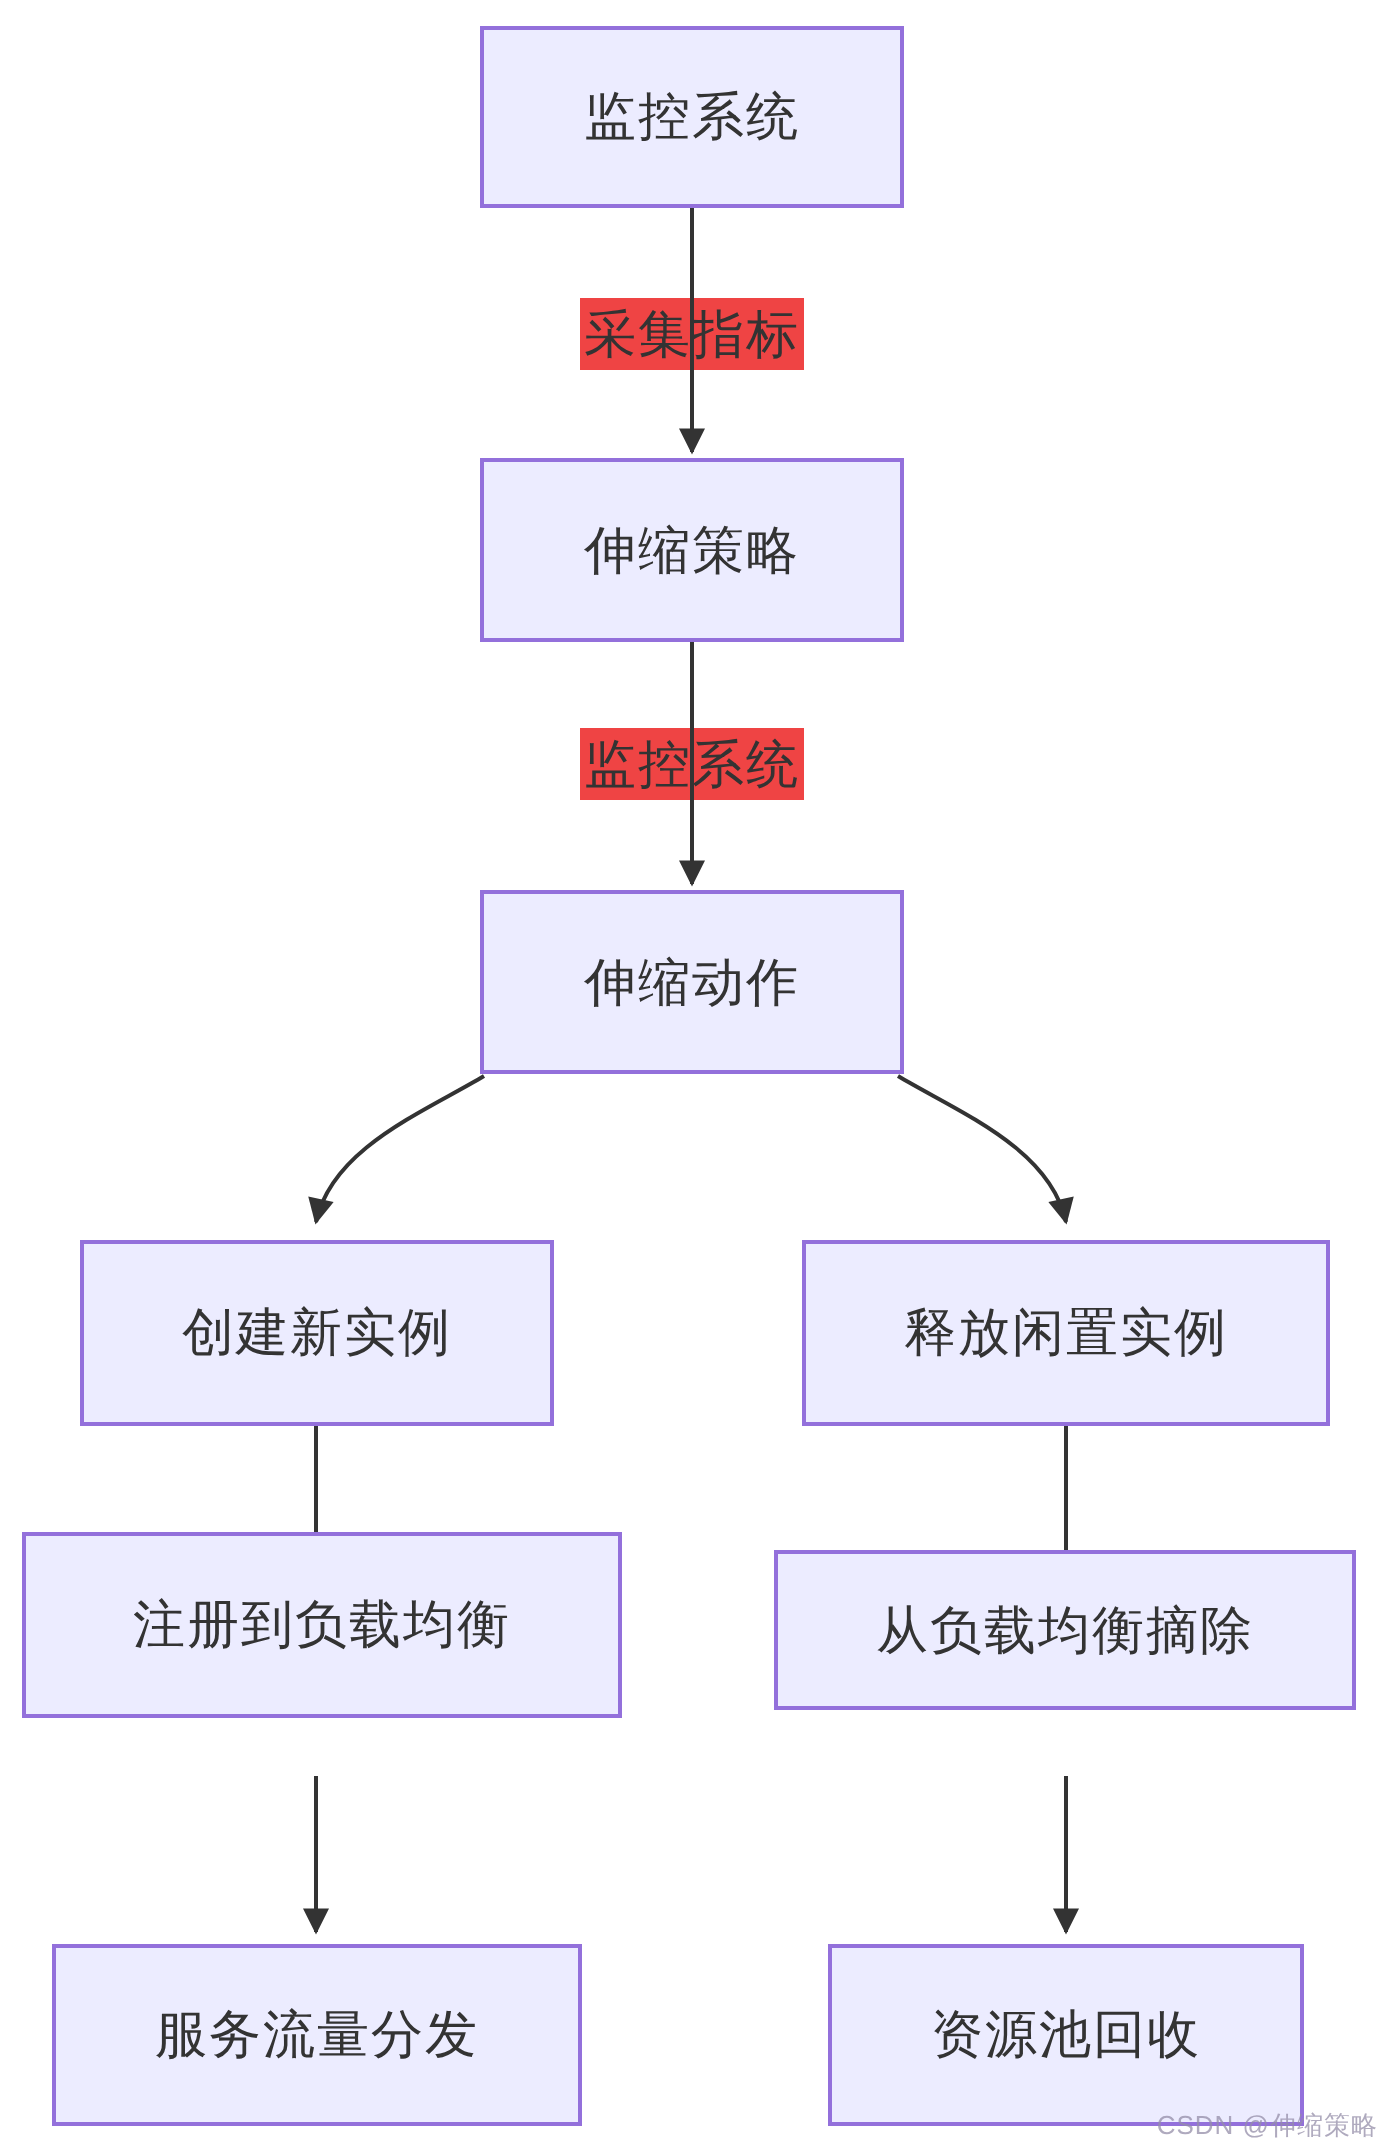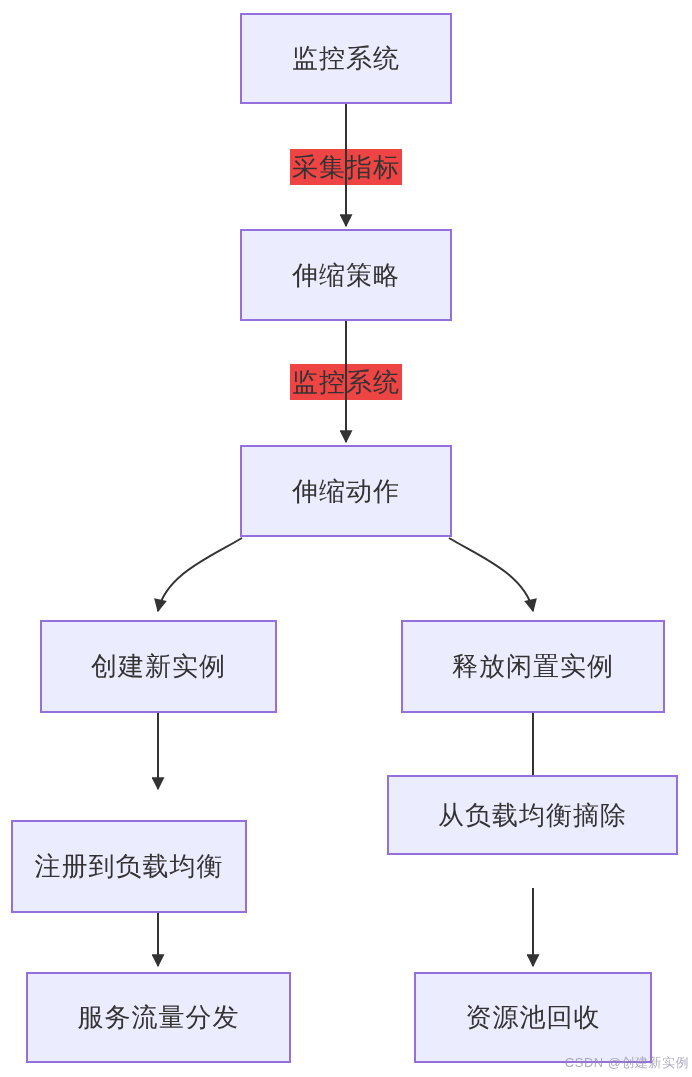--- a/index.html
+++ b/index.html
@@ -32,21 +32,21 @@
     justify-content: center;
     white-space: nowrap;
     letter-spacing: 1px;
   }
   
   .n-monitoring { left: 240px; top: 13px;  width: 212px; height: 91px; }
   .n-policy     { left: 240px; top: 229px; width: 212px; height: 92px; font-family: Liberation Mono, monospace; }
   .n-action     { left: 240px; top: 445px; width: 212px; height: 92px; }
   .n-create     { left: 40px;  top: 620px; width: 237px; height: 93px; }
   .n-release    { left: 401px; top: 620px; width: 264px; height: 93px; }
-  .n-register   { left: 11px;  top: 820px; width: 236px; height: 93px; }
+  .n-register   { left: 11px;  top: 766px; width: 300px; height: 93px; }
   .n-deregister { left: 387px; top: 775px; width: 291px; height: 80px; }
   .n-dispatch   { left: 26px;  top: 972px; width: 265px; height: 91px; }
   .n-recycle    { left: 414px; top: 972px; width: 238px; height: 91px; }
 
   .edge-label {
     position: absolute;
     transform: translate(-50%, -50%);
     background: #ef4444;
     color: #333333;
     font-size: 26px;
@@ -106,15 +106,15 @@
     <div class="node n-policy">伸缩策略</div>
     <div class="node n-action">伸缩动作</div>
     <div class="node n-release">释放闲置实例</div>
     <div class="node n-create">创建新实例</div>
     <div class="node n-register">注册到负载均衡</div>
     <div class="node n-deregister">从负载均衡摘除</div>
     <div class="node n-dispatch">服务流量分发</div>
     <div class="node n-recycle">资源池回收</div>
   </div>
 
-  <div class="watermark">CSDN @创建新实例</div>
+  <div class="watermark">CSDN @伸缩策略</div>
 
 </div>
 
 </body></html>

